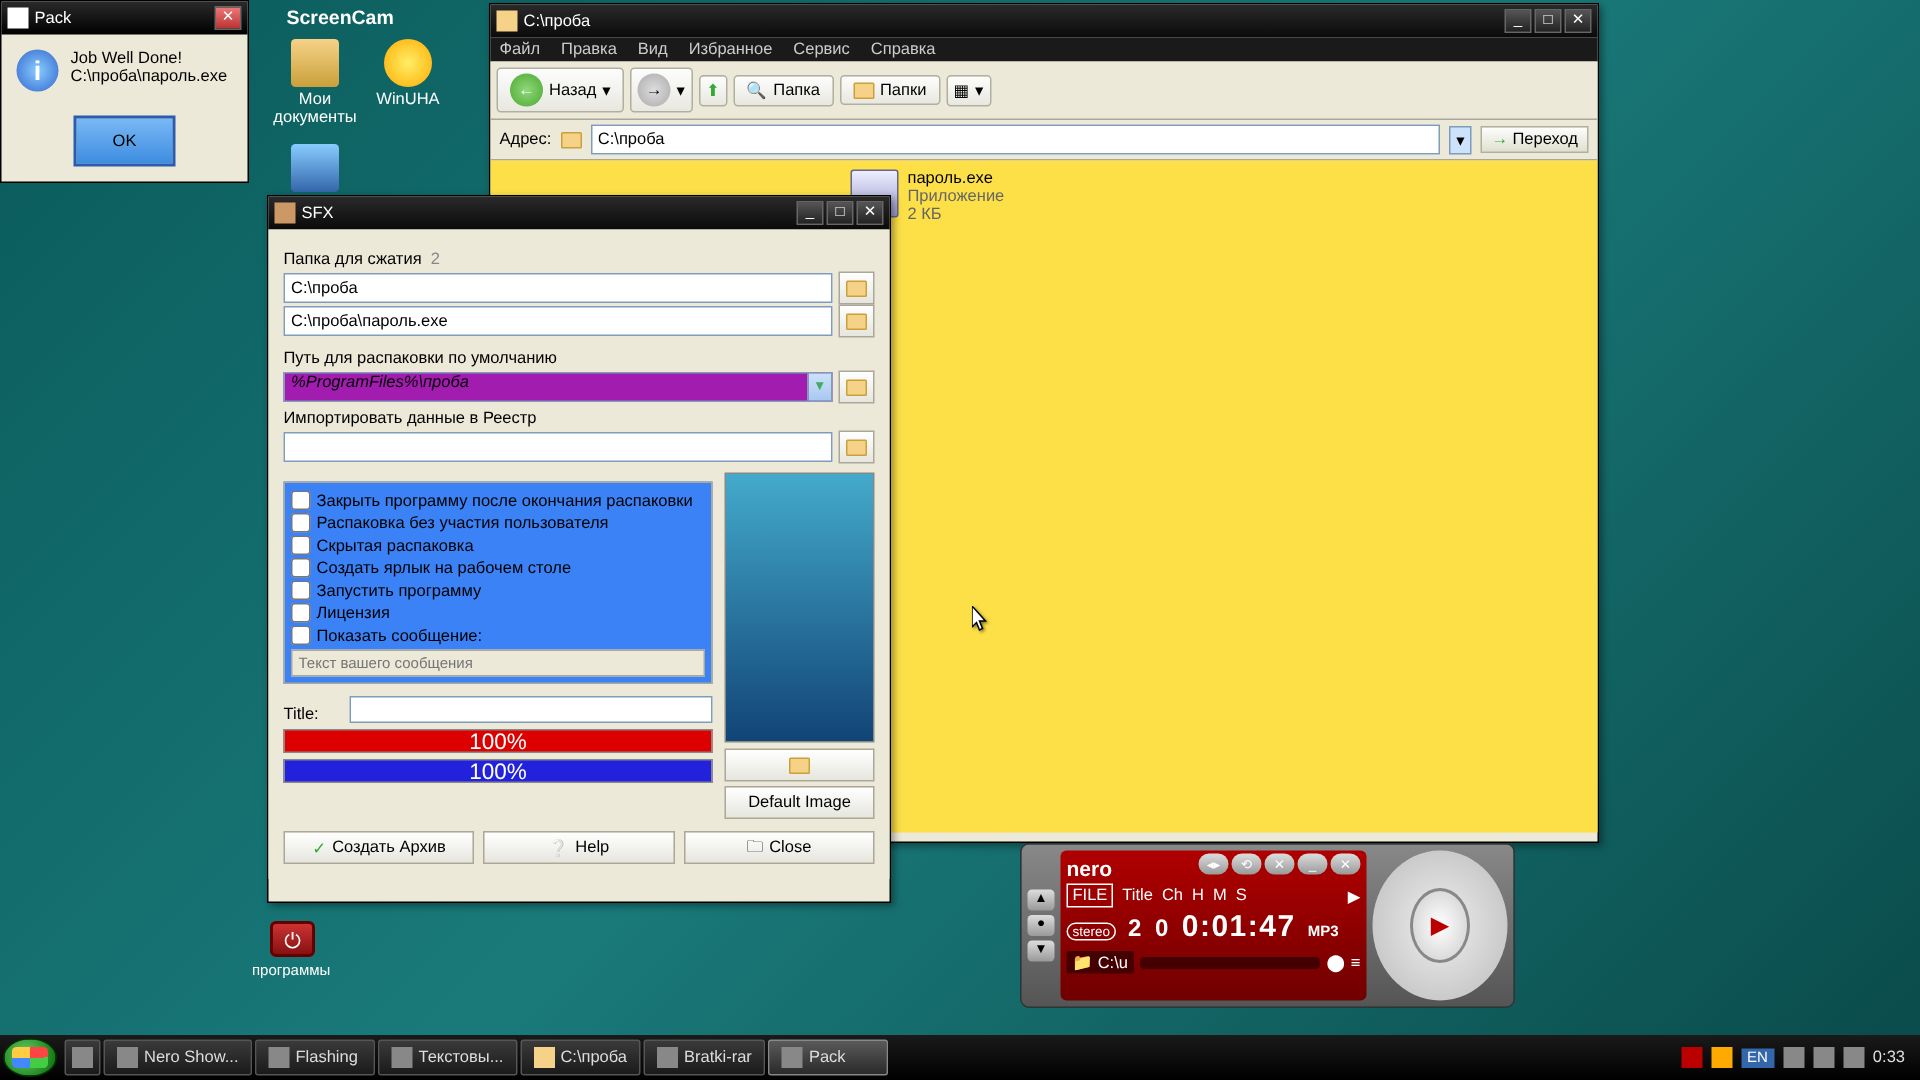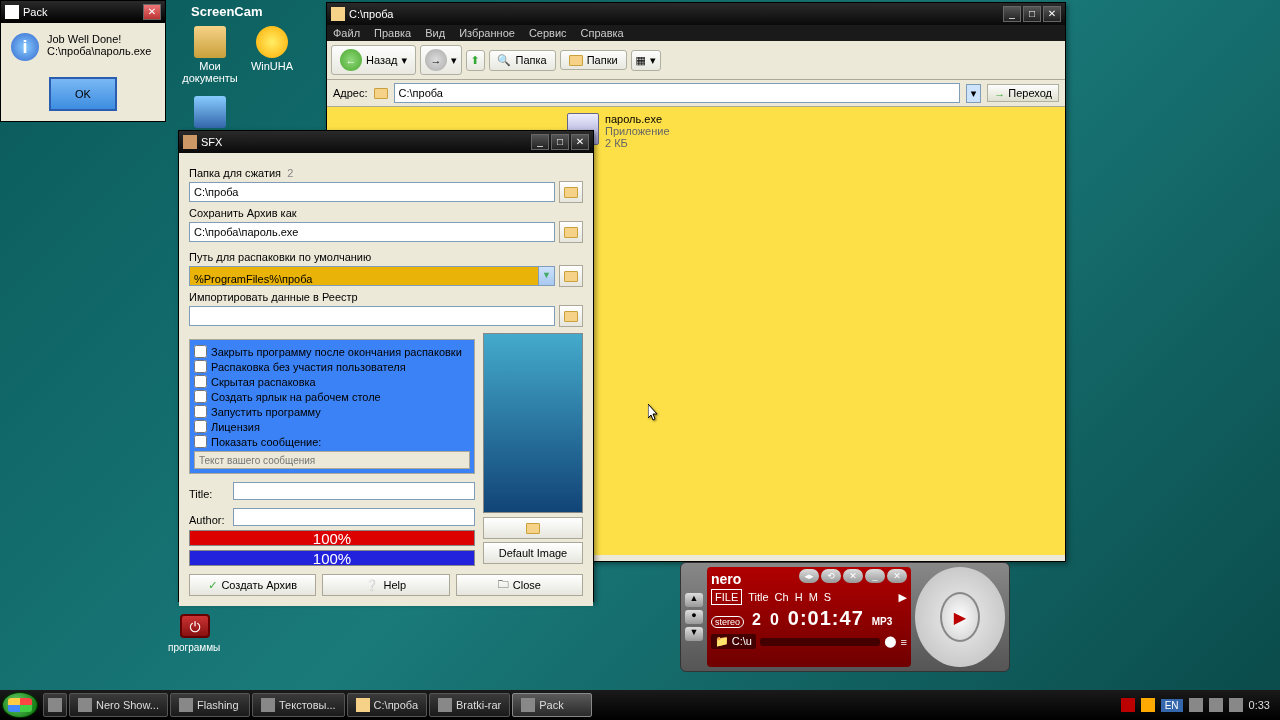--- a/index.html
+++ b/index.html
@@ -29,21 +29,21 @@
 .file-item { display: flex; gap: 6px; }
 .file-icon { width: 32px; height: 32px; background: linear-gradient(#eef,#99c); border: 1px solid #668; border-radius: 2px; }
 
 .sfx { left: 178px; top: 130px; width: 416px; height: 472px; }
 .sfx-body { padding: 10px; background: #ece9d8; }
 .sfx-label { color: #000; font-size: 11px; margin: 4px 0 2px; }
 .sfx-input-row { display: flex; gap: 4px; align-items: center; }
 .sfx-input { flex: 1; height: 20px; border: 1px solid #7f9db9; background: #fff; padding: 0 4px; font-size: 11px; }
 .sfx-icon-btn { width: 24px; height: 22px; border: 1px solid #aca899; background: linear-gradient(#fff,#e6e6de); display: flex; align-items: center; justify-content: center; cursor: pointer; }
 .folder-icon { width: 14px; height: 11px; background: #f6d288; border: 1px solid #c9a03a; border-radius: 1px; }
-.sfx-combo { flex: 1; height: 20px; border: 1px solid #7f9db9; background: #eab308; display: flex; align-items: flex-end; }
+.sfx-combo { flex: 1; height: 20px; border: 1px solid #7f9db9; background: #a21caf; display: flex; align-items: flex-start; font-style: italic; }
 .sfx-combo span { flex: 1; padding: 0 4px; }
 .sfx-combo .dd { width: 16px; height: 18px; background: linear-gradient(#cde2fb,#a8c8f0); border-left: 1px solid #7f9db9; text-align: center; line-height: 16px; color: #4a6; font-size: 9px; }
 .sfx-checks { border: 1px solid #aca899; background: #3b82f6; padding: 4px; margin-top: 6px; }
 .sfx-check { display: flex; align-items: center; gap: 4px; padding: 1px 0; font-size: 11px; }
 .sfx-check input { width: 13px; height: 13px; }
 .sfx-msg { width: 100%; height: 18px; border: 1px solid #aca899; background: #ece9d8; color: #888; padding: 1px 4px; font-size: 10px; margin-top: 2px; }
 .sfx-meta { display: flex; align-items: flex-end; gap: 6px; margin-top: 8px; }
 .sfx-meta label { width: 38px; }
 .sfx-meta input { flex: 1; height: 18px; border: 1px solid #7f9db9; background: #fff; }
 .sfx-lower { display: flex; gap: 8px; margin-top: 6px; }
@@ -183,21 +183,20 @@
     <div class="winbtn">✕</div>
   </div>
   <div class="sfx-body">
     <div class="sfx-label"><span>Папка для сжатия</span>&nbsp;&nbsp;<span style="color:#888">2</span></div>
     <div class="sfx-input-row">
       <input class="sfx-input" value="C:\проба" style="">
       <div class="sfx-icon-btn">
           <div class="folder-icon"></div>
         </div>
     </div>
-    <div class="sfx-label">Сохранить Архив как</div>
     <div class="sfx-input-row">
       <input class="sfx-input" value="C:\проба\пароль.exe" style="">
       <div class="sfx-icon-btn">
           <div class="folder-icon"></div>
         </div>
     </div>
     <div class="sfx-label" style="margin-top:8px">Путь для распаковки по умолчанию</div>
     <div class="sfx-input-row">
       <div class="sfx-combo">
         <span>%ProgramFiles%\проба</span>
@@ -243,24 +242,20 @@
               <span>Лицензия</span>
             </label>
           <label class="sfx-check">
               <input type="checkbox" style="">
               <span>Показать сообщение:</span>
             </label>
           <input class="sfx-msg" disabled="" placeholder="Текст вашего сообщения" style="">
         </div>
         <div class="sfx-meta">
             <label>Title:</label>
-            <input style="">
-          </div>
-        <div class="sfx-meta">
-            <label>Author:</label>
             <input style="">
           </div>
         <div class="progress red">100%</div>
         <div class="progress blue">100%</div>
       </div>
       <div class="sfx-preview">
         <div class="sfx-preview-img"></div>
         <div class="sfx-icon-btn" style="width:100%;margin-bottom:3px">
             <div class="folder-icon"></div>
           </div>

